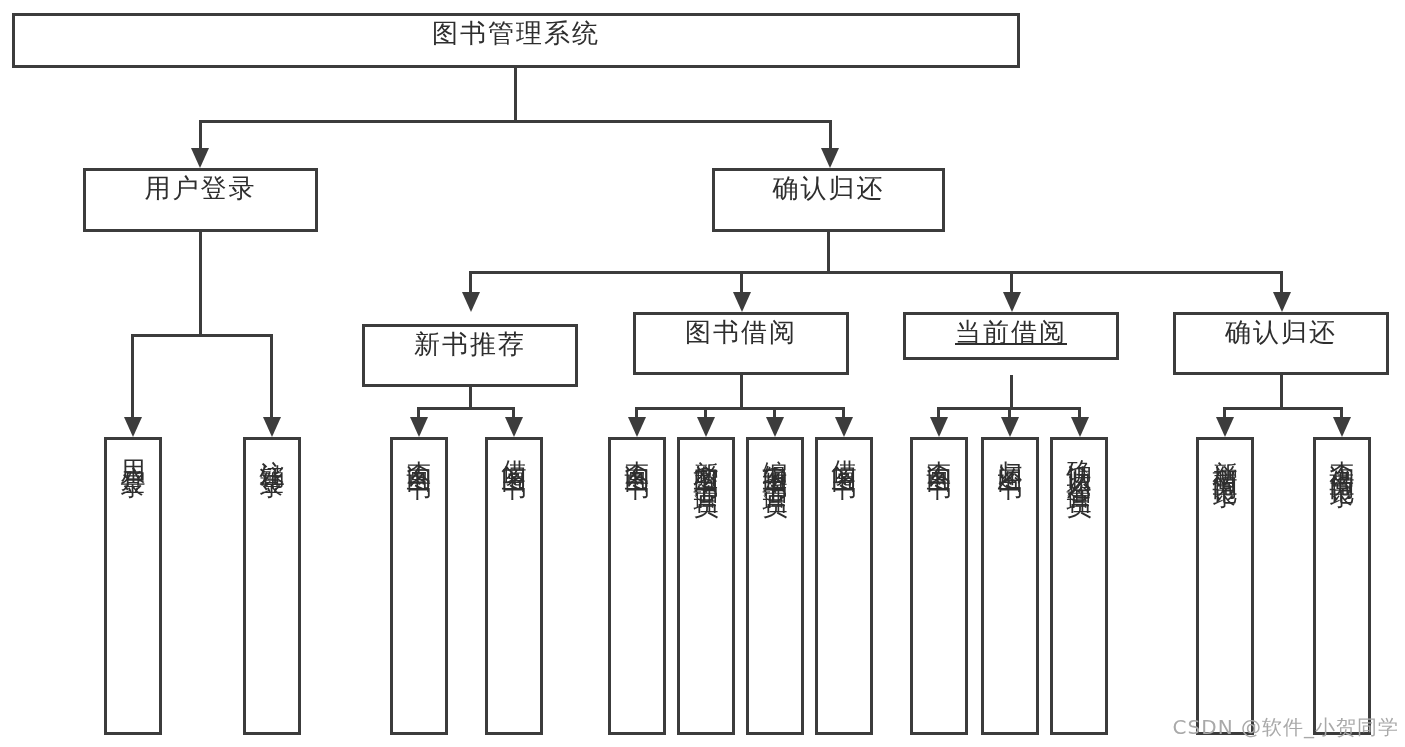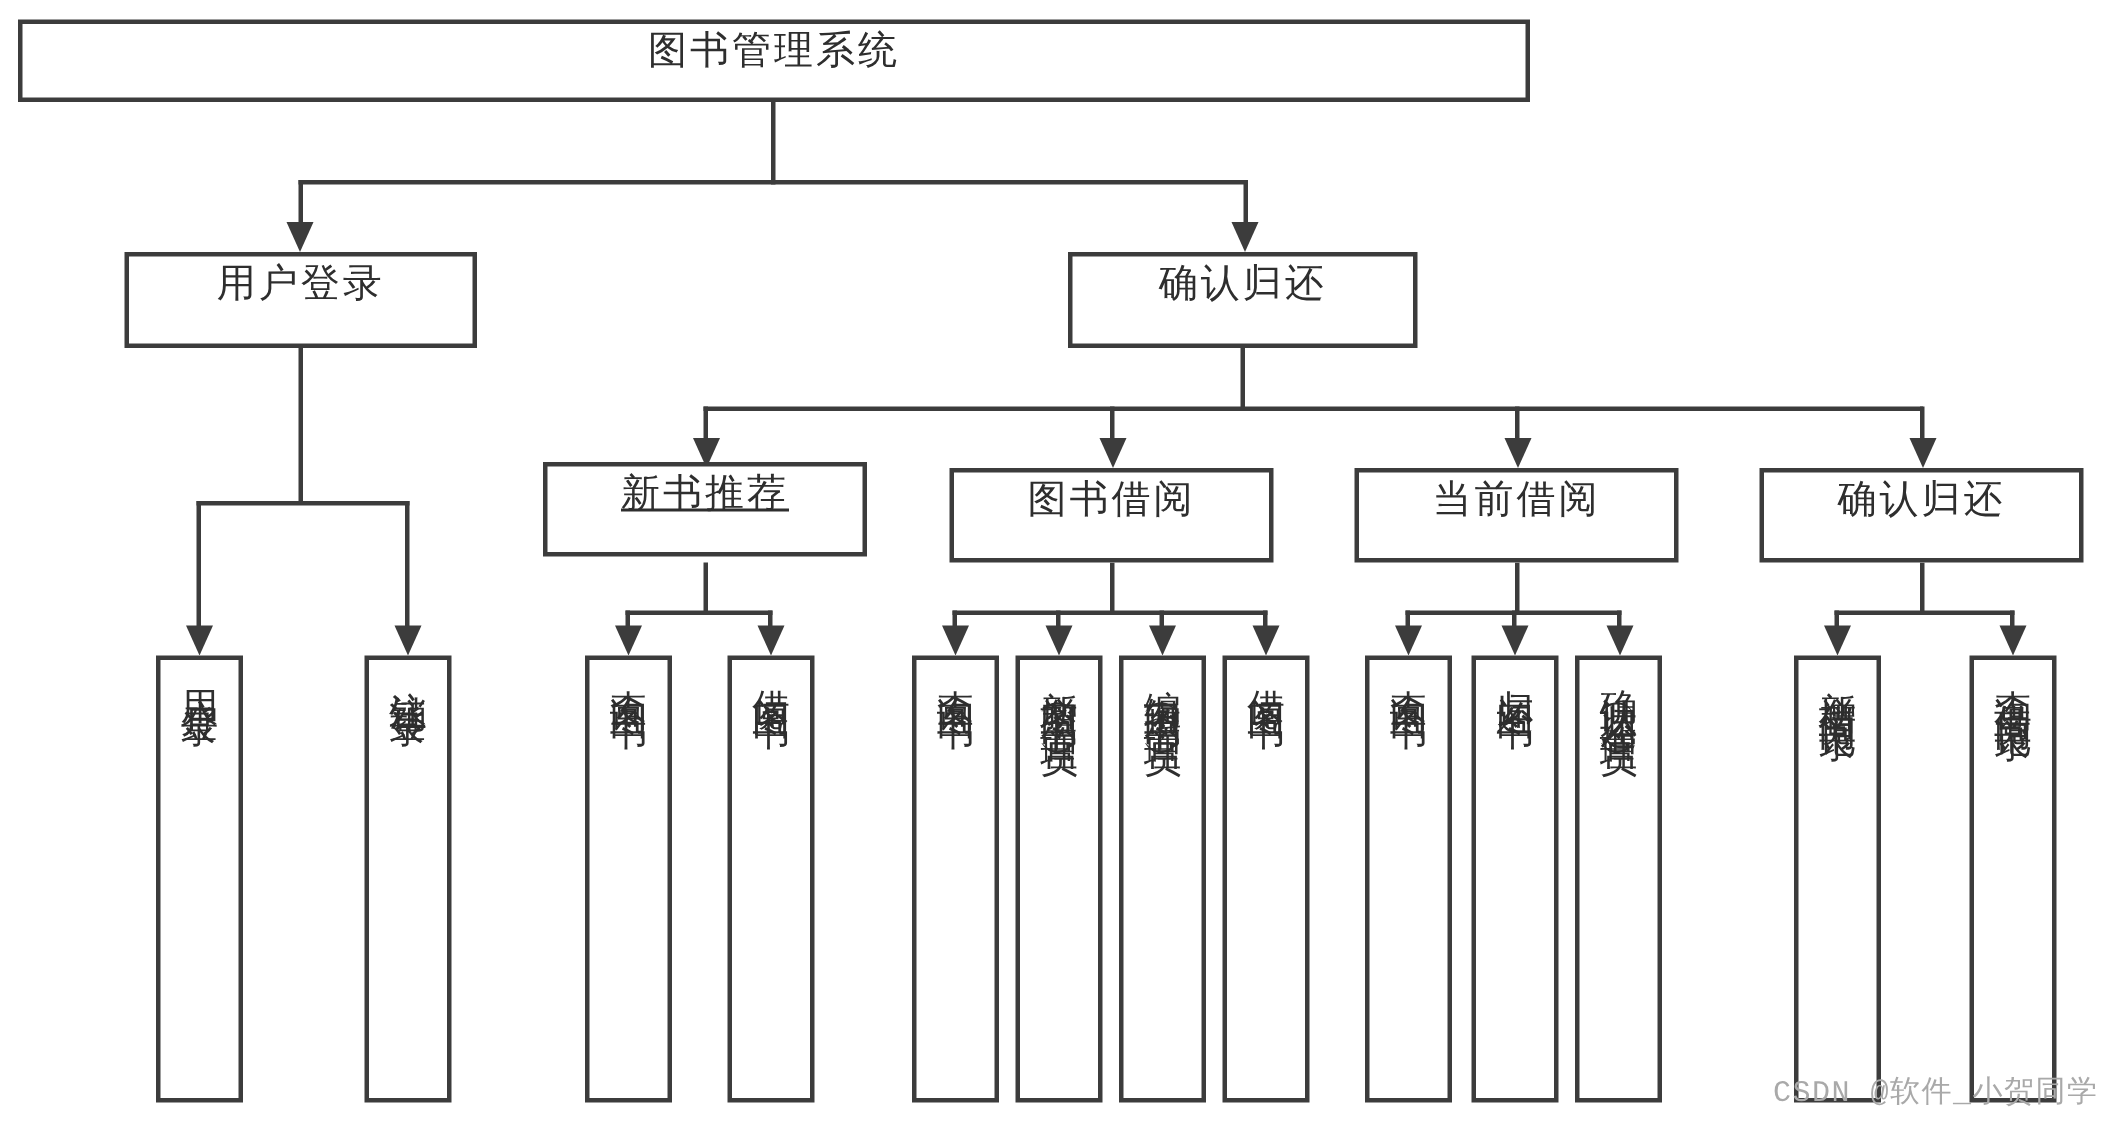--- a/index.html
+++ b/index.html
@@ -27,21 +27,20 @@
     position:absolute; width:0; height:0; z-index:1;
     border-left:9px solid transparent;
     border-right:9px solid transparent;
     border-top:20px solid #3c3c3c;
   }
   #watermark {
     position:absolute; z-index:5;
     right:6px; top:714px;
     font-size:20px; color:#a9a9a9; letter-spacing:1px;
     white-space:nowrap;
-    font-family:Liberation Mono, monospace;
   }
 </style>
 </head>
 <body>
 
 <div id="canvas">
 
   <div class="box" style="left:12px; top:13px; width:1008px; height:55px;">
     <span class="h-label">图书管理系统</span>
   </div>
@@ -71,27 +70,27 @@
   <div class="hl" style="left:469px; top:271px; width:813px;"></div>
   <div class="vl" style="left:469px;  top:271px; height:24px;"></div>
   <div class="vl" style="left:740px;  top:271px; height:24px;"></div>
   <div class="vl" style="left:1010px; top:271px; height:24px;"></div>
   <div class="vl" style="left:1280px; top:271px; height:24px;"></div>
   <div class="arr" style="left:462px;  top:292px;"></div>
   <div class="arr" style="left:733px;  top:292px;"></div>
   <div class="arr" style="left:1003px; top:292px;"></div>
   <div class="arr" style="left:1273px; top:292px;"></div>
 
-  <div class="box" style="left:362px; top:308px; width:216px; height:63px;text-decoration:underline;">
+  <div class="box" style="left:362px; top:324px; width:216px; height:63px;">
     <span class="h-label">新书推荐</span>
   </div>
   <div class="box" style="left:633px; top:312px; width:216px; height:63px;">
     <span class="h-label">图书借阅</span>
   </div>
-  <div class="box" style="left:903px; top:312px; width:216px; height:63px;">
+  <div class="box" style="left:903px; top:312px; width:216px; height:48px;text-decoration:underline;">
     <span class="h-label">当前借阅</span>
   </div>
   <div class="box" style="left:1173px; top:312px; width:216px; height:63px;">
     <span class="h-label">确认归还</span>
   </div>
 
   <div class="vl" style="left:469px; top:375px; height:35px;"></div>
   <div class="hl" style="left:417px; top:407px; width:98px;"></div>
   <div class="vl" style="left:417px; top:407px; height:14px;"></div>
   <div class="vl" style="left:512px; top:407px; height:14px;"></div>

